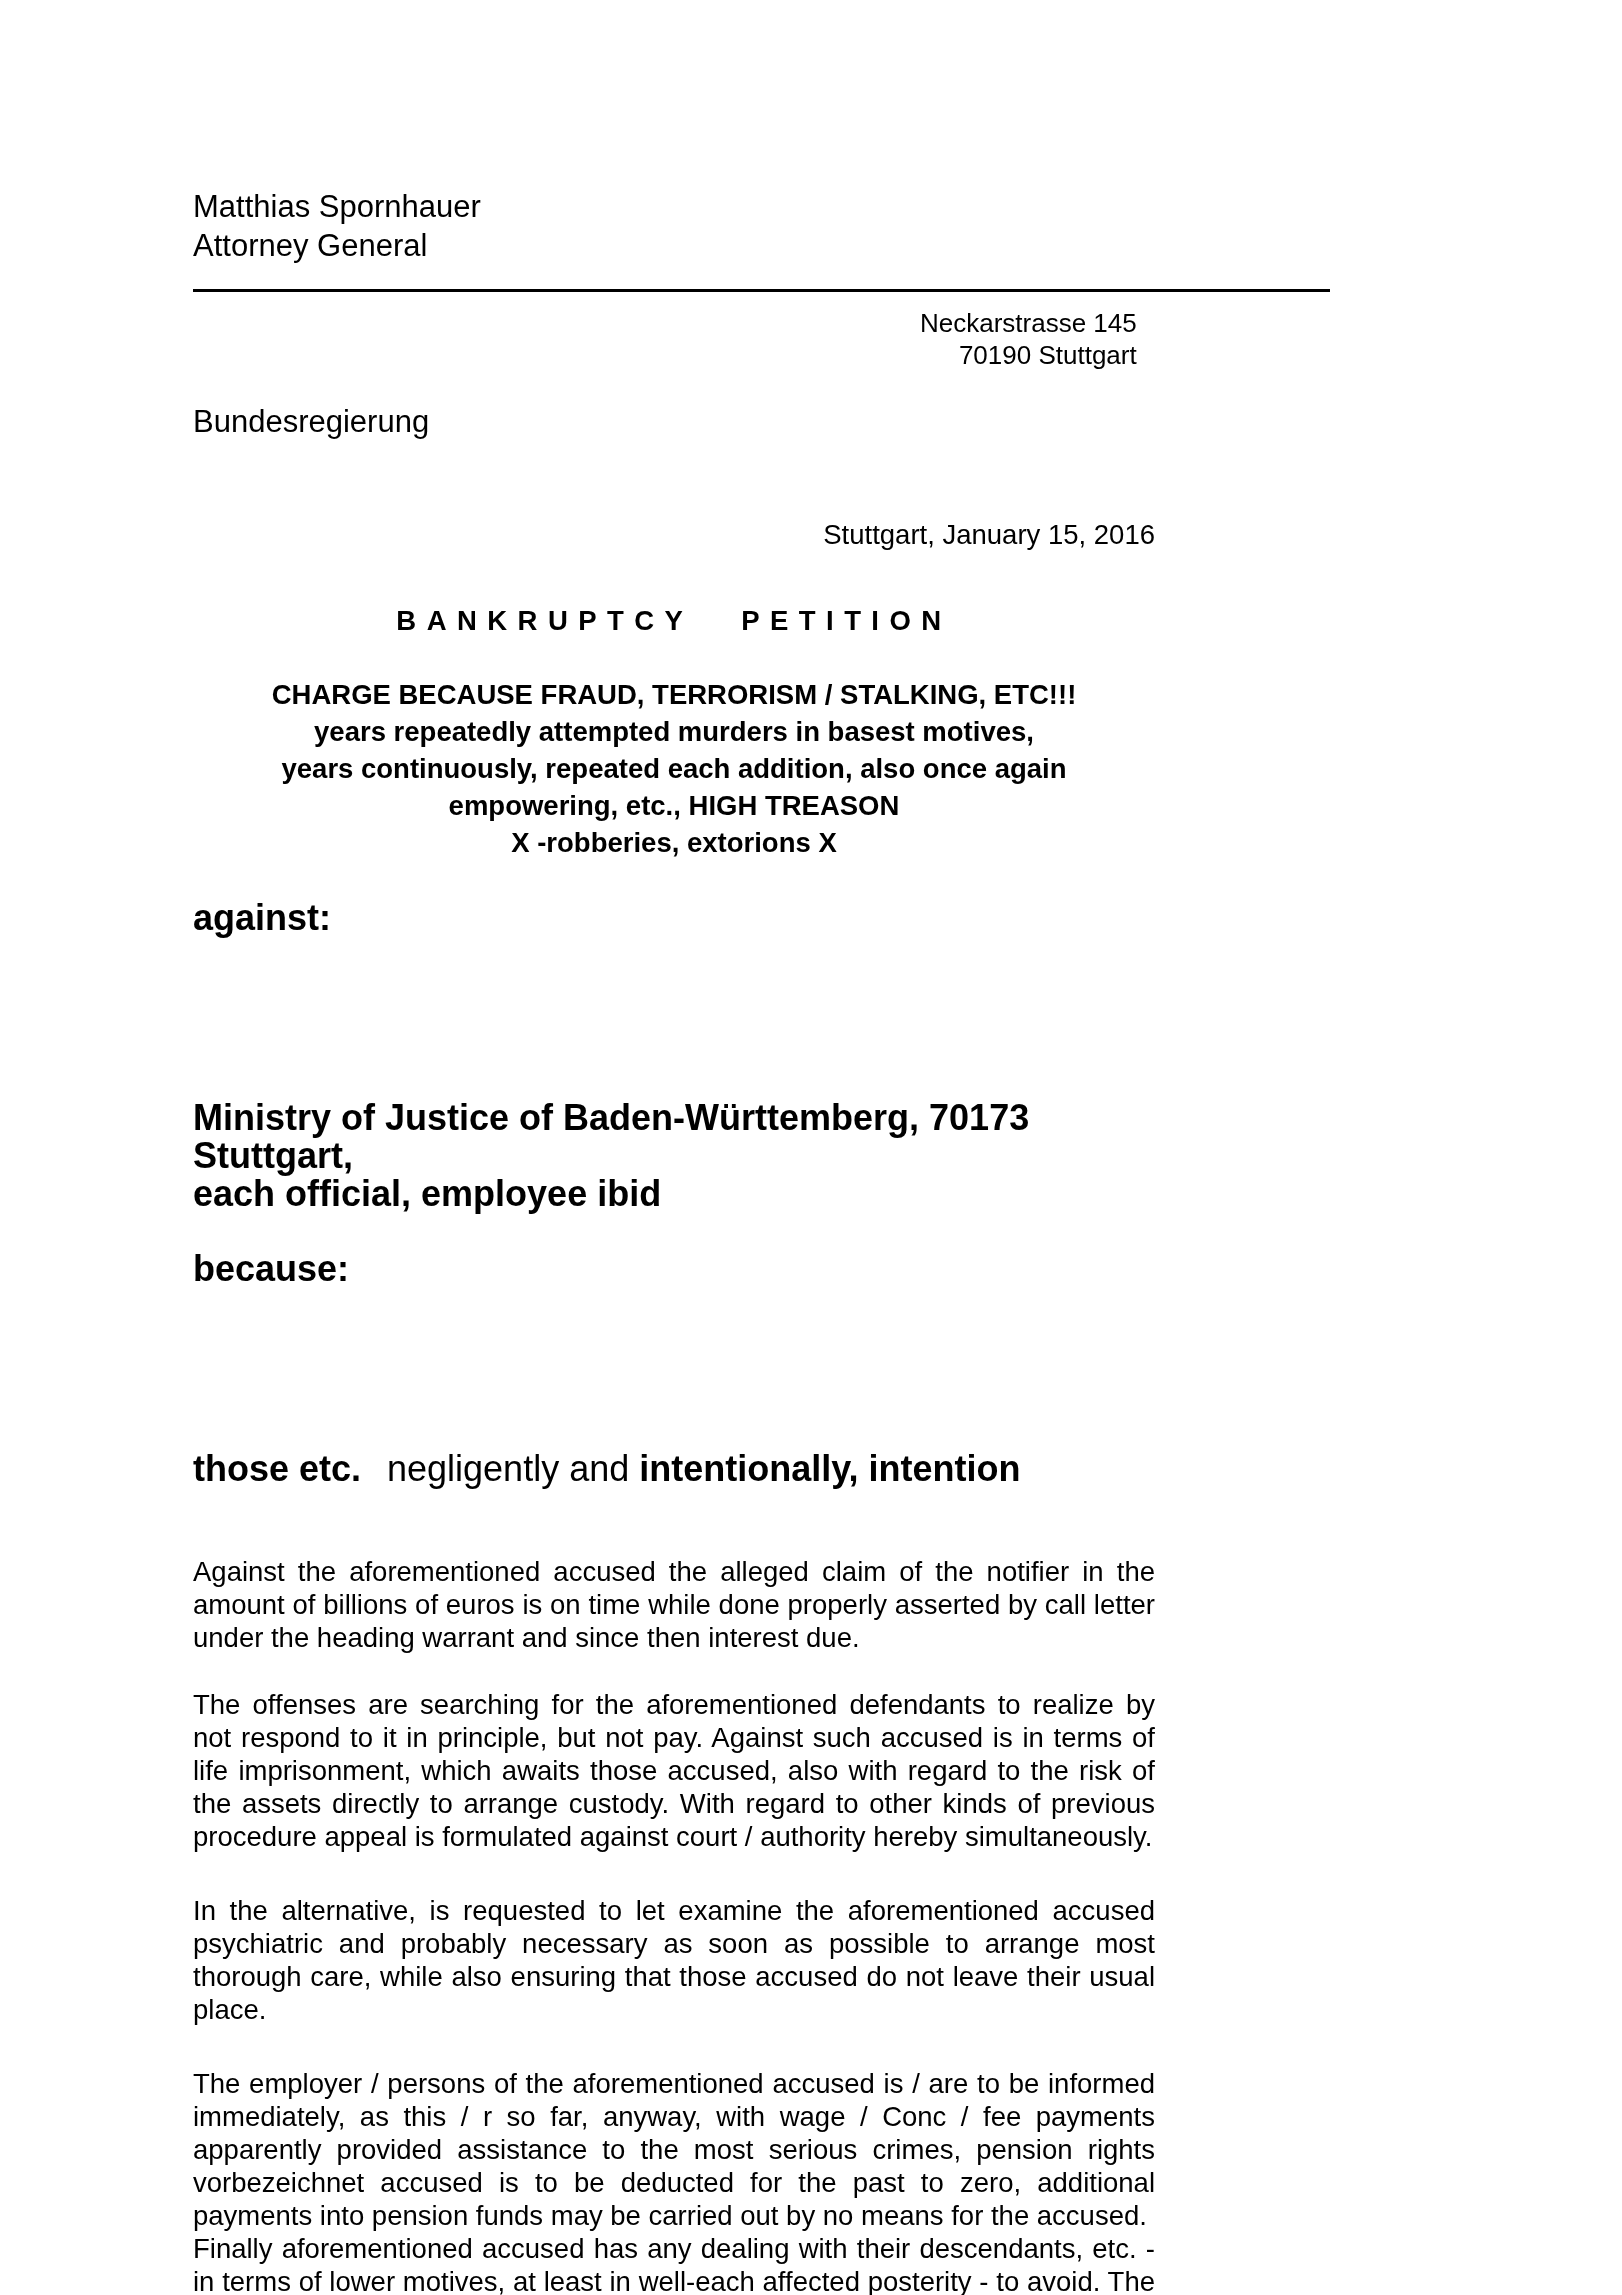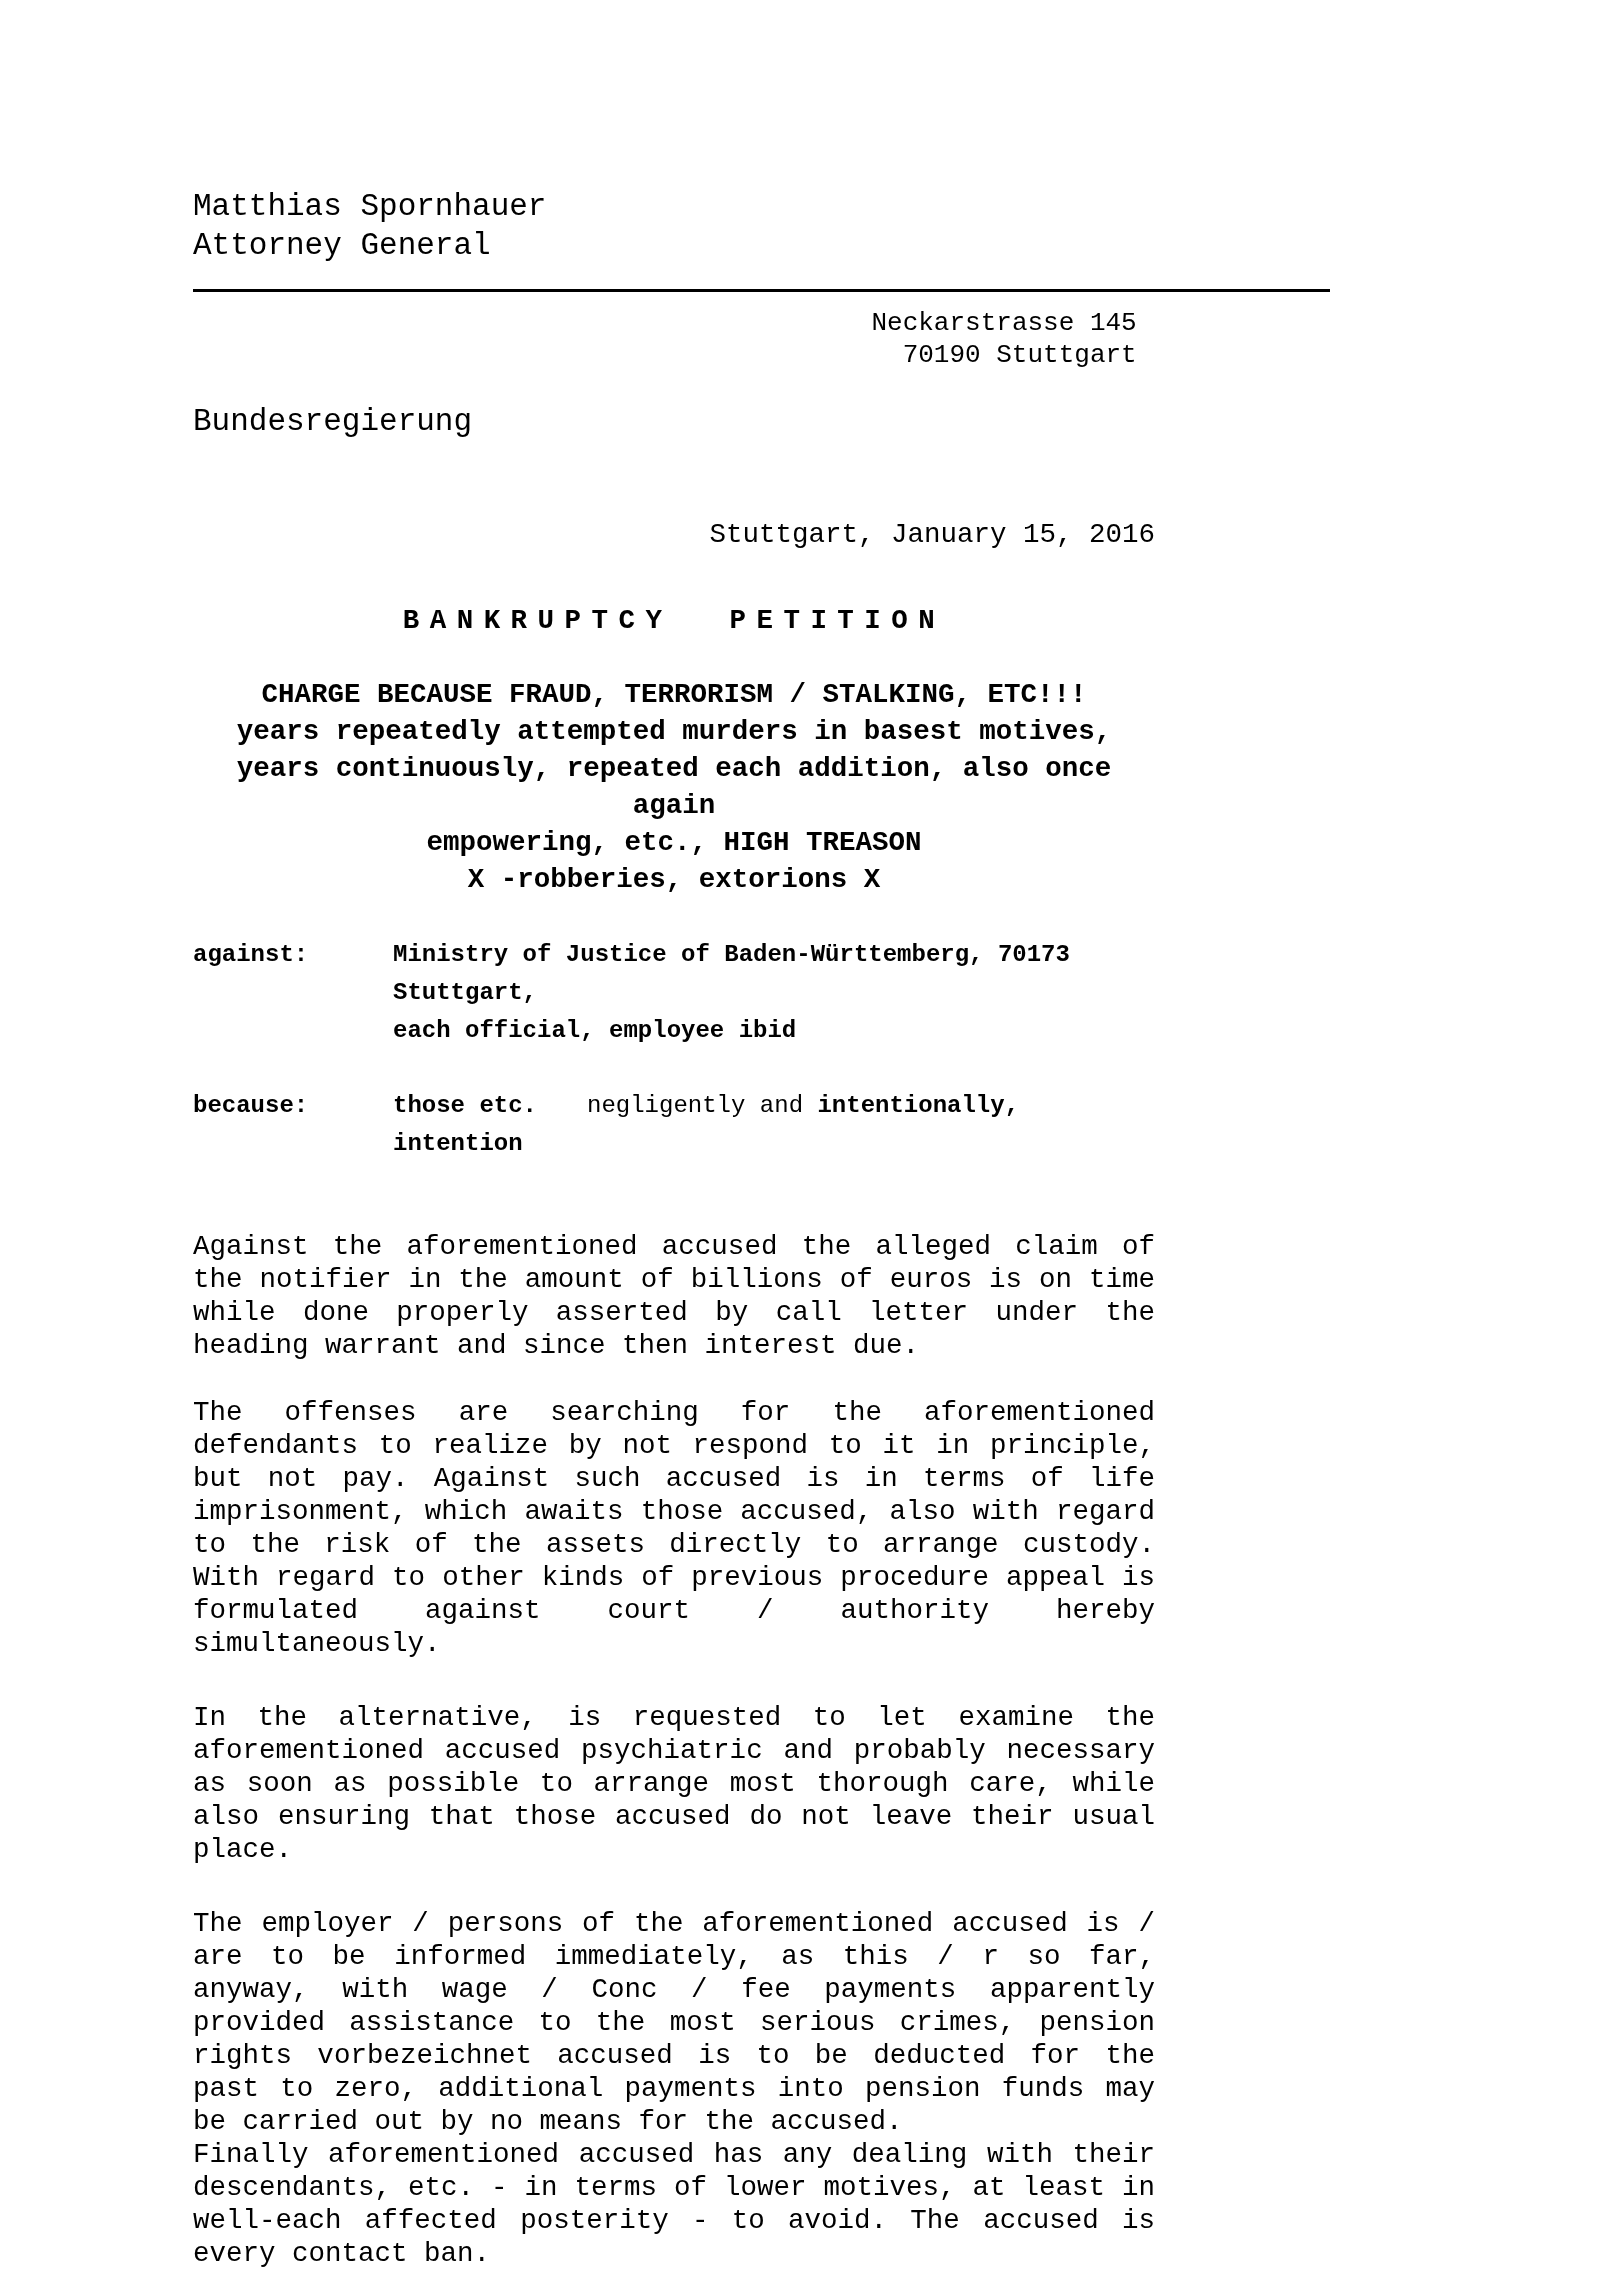--- a/index.html
+++ b/index.html
@@ -3,21 +3,21 @@
 <meta charset="utf-8">
 <style>
   * { margin: 0; padding: 0; box-sizing: border-box; }
   html, body { background: #ffffff; }
   .page {
     position: relative;
     width: 1330px;
     height: 2295px;
     background: #ffffff;
     color: #000000;
-    font-family: Liberation Mono, monospace;
+    font-family: Liberation Sans, sans-serif;
     padding: 187px 175px 0 193px;
     overflow: hidden;
   }
   
   .sender { font-size: 31px; line-height: 39px; }
   .rule {
     margin-top: 23.6px;
     width: 1229px;
     height: 3.9px;
     background: #000000;
@@ -51,21 +51,21 @@
   }
   
   .charge-heading {
     margin-top: 37px;
     text-align: center;
     font-weight: bold;
     font-size: 27.5px;
     line-height: 37px;
   }
   
-  .row { display: flex; font-size: 24px; line-height: 38px; }
+  .row { display: flex; font-size: 36px; line-height: 38px; flex-direction: column; }
   .row .label { flex: 0 0 200px; font-weight: bold; }
   .row .value { flex: 1 1 auto; }
   .row-against { margin-top: 38px; }
   .row-against .value { font-weight: bold; }
   .row-because { margin-top: 37px; }
   .because-cause {
     display: inline-block;
     width: 194px;
     font-weight: bold;
   }

